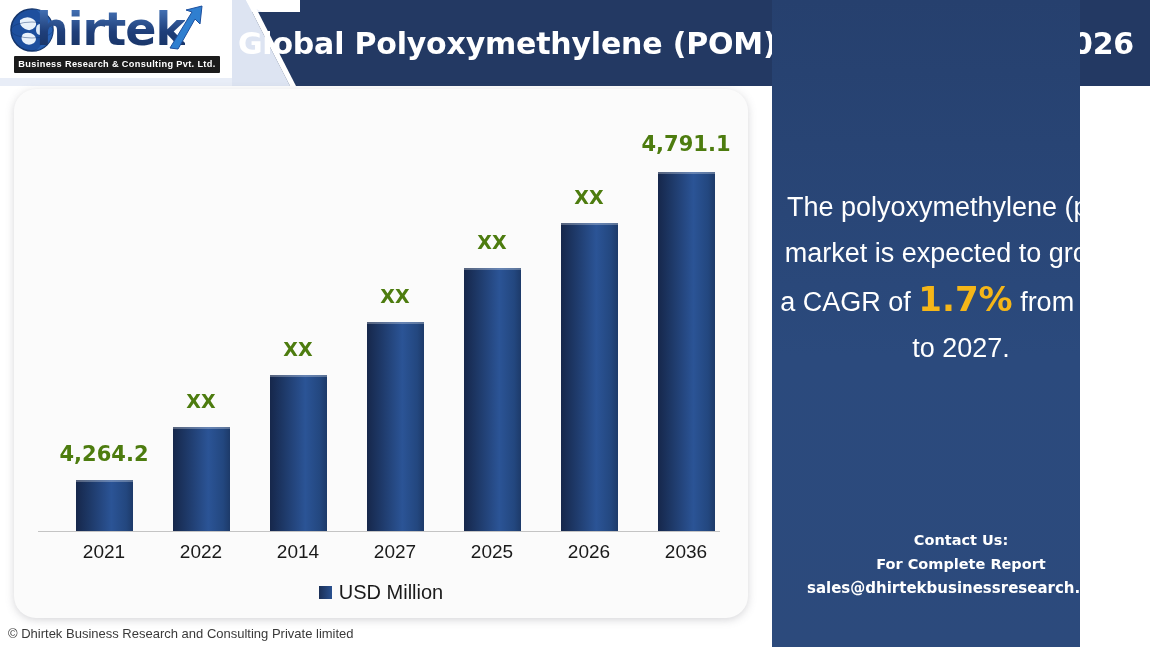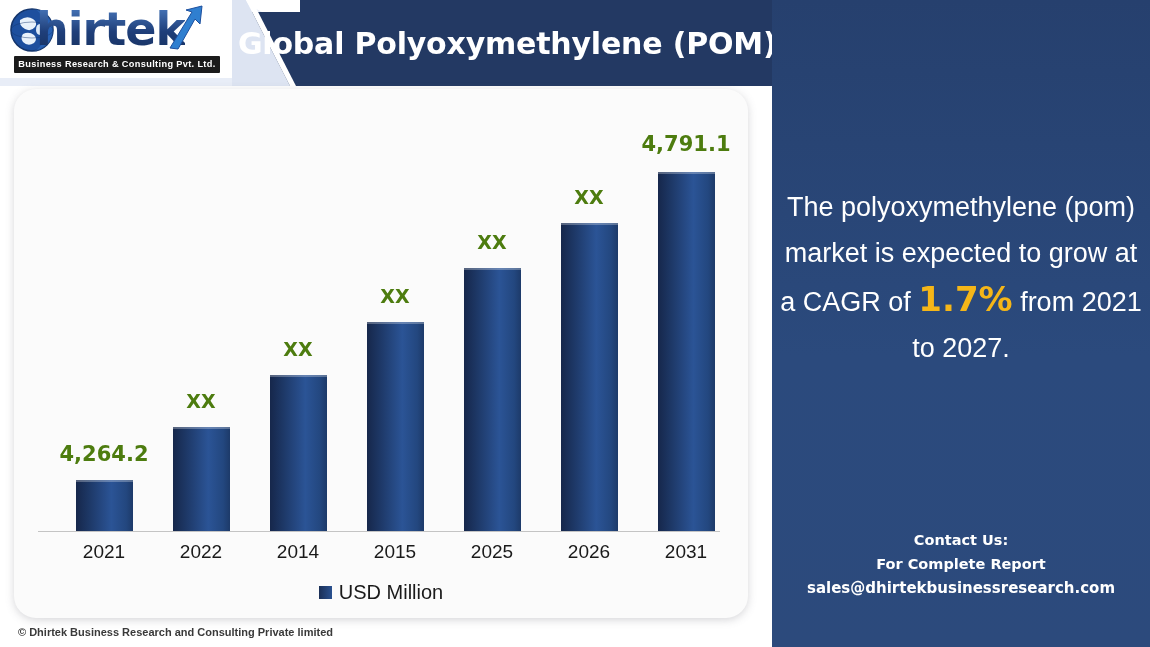--- a/index.html
+++ b/index.html
@@ -192,21 +192,21 @@
     font-size: 20px;
     color: #1a1a1a;
     font-family: "Liberation Sans", sans-serif;
   }
 
   
   .right-panel {
     position: absolute;
     left: 772px;
     top: 0;
-    width: 378px;
+    width: 308px;
     height: 647px;
     background: linear-gradient(180deg, #26406e 0%, #2b4a7d 55%, #2c4a7c 100%);
     box-sizing: border-box;
     text-decoration: underline;
   }
   .panel-statement {
     position: absolute;
     left: 8px;
     top: 184px;
     width: 362px;
@@ -234,27 +234,26 @@
     line-height: 24px;
     font-family: "DejaVu Sans", sans-serif;
   }
   .contact-email {
     font-size: 15px;
   }
 
   
   .footer {
     position: absolute;
-    left: 18px;
+    left: 8px;
     top: 626px;
-    font-size: 11px;
+    font-size: 13px;
     color: #3a3a3a;
     font-family: "Liberation Sans", sans-serif;
     white-space: nowrap;
-    font-weight: bold;
   }
 </style>
 </head>
 <body>
 
 <div class="infographic">
 
   <div class="header">
     <svg class="header-wedge" viewBox="0 0 300 86" preserveAspectRatio="none">
       <polygon points="0,0 300,0 300,12 120,12 290,86 0,86" fill="#ffffff"></polygon>
@@ -319,24 +318,24 @@
       <div class="bar-label" style="left:112px; top:301px;">XX</div>
       <div class="bar-label" style="left:209px; top:249px;">XX</div>
       <div class="bar-label" style="left:306px; top:196px;">XX</div>
       <div class="bar-label" style="left:403px; top:142px;">XX</div>
       <div class="bar-label" style="left:500px; top:97px;">XX</div>
       <div class="bar-label big" style="left:597px; top:43px;">4,791.1</div>
 
       <div class="tick-label" style="left:30px;">2021</div>
       <div class="tick-label" style="left:127px;">2022</div>
       <div class="tick-label" style="left:224px;">2014</div>
-      <div class="tick-label" style="left:321px;">2015</div>
+      <div class="tick-label" style="left:321px;">2027</div>
       <div class="tick-label" style="left:418px;">2025</div>
       <div class="tick-label" style="left:515px;">2026</div>
-      <div class="tick-label" style="left:612px;">2031</div>
+      <div class="tick-label" style="left:612px;">2036</div>
 
       <div class="legend">
         <span class="legend-swatch"></span>
         <span class="legend-text">USD Million</span>
       </div>
     </div>
   </div>
 
   <div class="right-panel">
     <div class="panel-statement"><span>The polyoxymethylene (pom) market is expected to grow at a CAGR of </span><span class="cagr-value">1.7%</span><span> from 2021 to 2027.</span></div>

